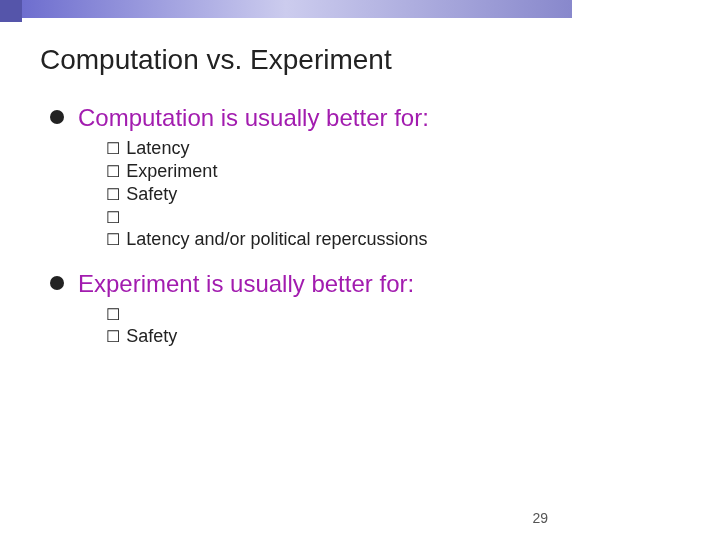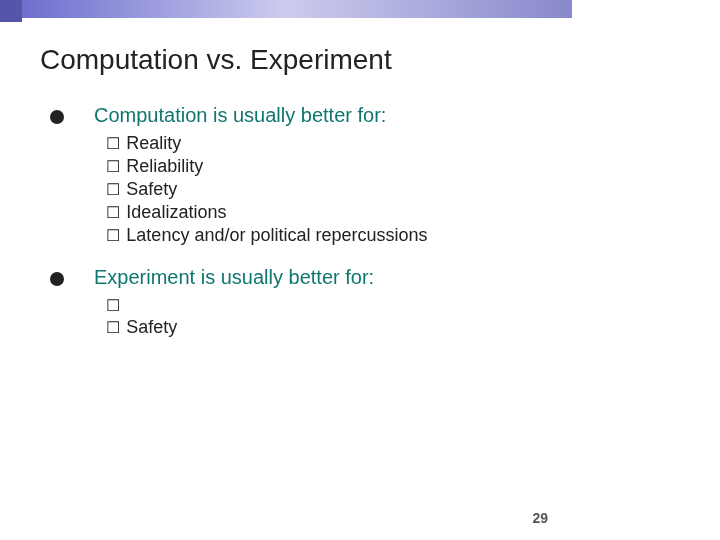--- a/index.html
+++ b/index.html
@@ -65,24 +65,23 @@
       width: 14px;
       height: 14px;
       background: #222222;
       border-radius: 50%;
       margin-top: 6px;
       margin-right: 14px;
       flex-shrink: 0;
     }
 
     .bullet-text {
-      font-size: 20px;
-      color: #0f766e;
+      font-size: 24px;
+      color: #a21caf;
       font-weight: normal;
-      margin-left: 16px;
     }
 
     .sub-list {
       margin-top: 6px;
       margin-left: 28px;
     }
 
     .sub-item {
       display: flex;
       align-items: flex-start;
@@ -100,54 +99,52 @@
       font-size: 18px;
       color: #222222;
     }
 
     .page-number {
       position: absolute;
       bottom: 14px;
       right: 24px;
       font-size: 14px;
       color: #555555;
-      font-weight: bold;
     }
   </style>
 </head>
 <body>
 
 <div class="slide">
   <div class="top-decoration"></div>
   <div class="top-decoration-left"></div>
 
   <div class="slide-title">Computation vs. Experiment</div>
 
   <div class="content">
 
     <div class="bullet-item">
       <div class="bullet-dot"></div>
       <div>
         <div class="bullet-text">Computation is usually better for:</div>
         <div class="sub-list">
           <div class="sub-item">
             <span class="sub-checkbox">☐</span>
-            <span class="sub-text">Reality</span>
+            <span class="sub-text">Latency</span>
           </div>
           <div class="sub-item">
             <span class="sub-checkbox">☐</span>
-            <span class="sub-text">Reliability</span>
+            <span class="sub-text">Experiment</span>
           </div>
           <div class="sub-item">
             <span class="sub-checkbox">☐</span>
             <span class="sub-text">Safety</span>
           </div>
           <div class="sub-item">
             <span class="sub-checkbox">☐</span>
-            <span class="sub-text">Idealizations</span>
           </div>
           <div class="sub-item">
             <span class="sub-checkbox">☐</span>
             <span class="sub-text">Latency and/or political repercussions</span>
           </div>
         </div>
       </div>
     </div>
 
     <div class="bullet-item">

